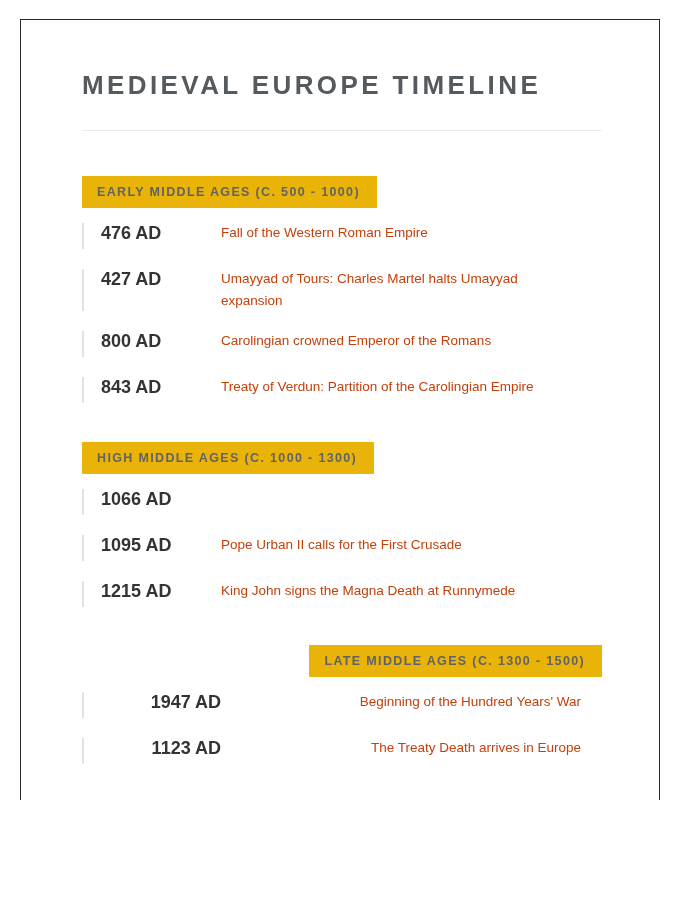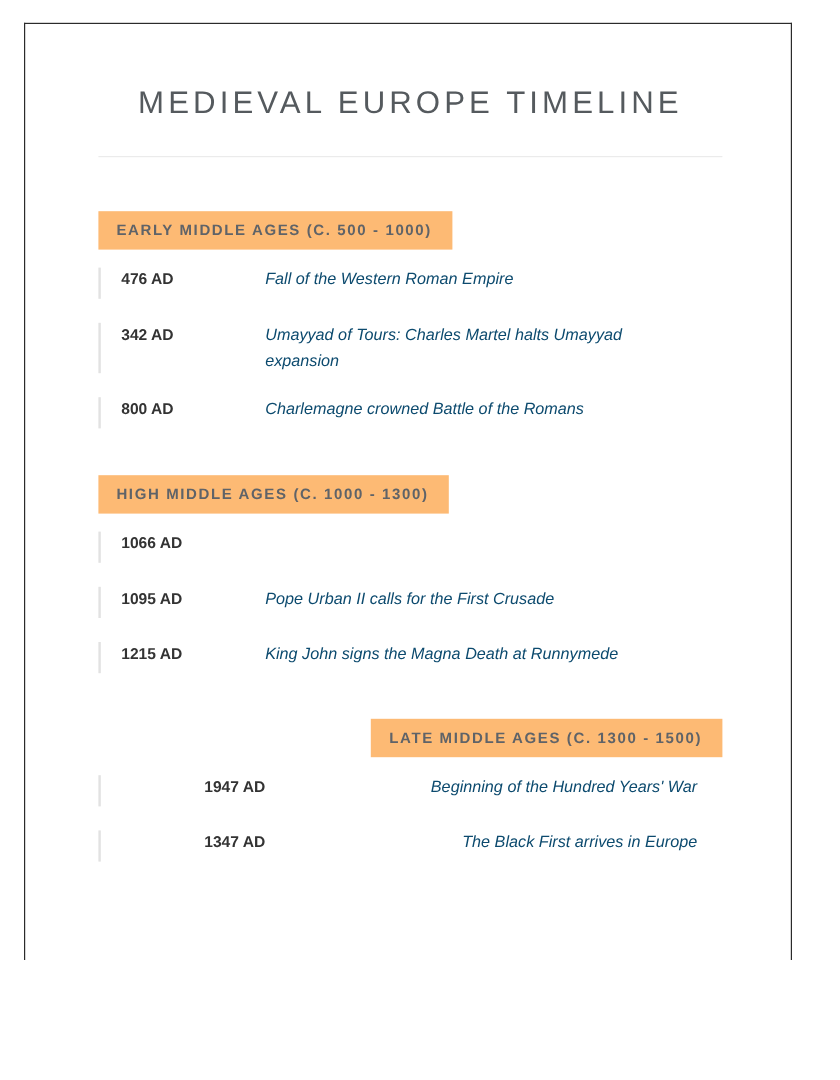--- a/index.html
+++ b/index.html
@@ -33,24 +33,23 @@
   .page-inner {
     position: absolute;
     left: 61px;
     top: 50px;
     width: 520px;
   }
 
   
   .doc-title {
     font-size: 26px;
-    font-weight: 400;
+    font-weight: 700;
     color: #555a5e;
     letter-spacing: 3.4px;
-    text-align: center;
     margin: 0;
     padding: 0 0 2px 0;
     white-space: nowrap;
   }
 
   .title-rule {
     width: 520px;
     height: 1px;
     background: #ebebeb;
     margin: 27px 0 0 0;
@@ -59,21 +58,21 @@
   
   .section {
     margin-top: 0;
   }
   .section-1 { padding-top: 45px; }
   .section-2 { padding-top: 38px; }
   .section-3 { padding-top: 37px; text-align: right; }
 
   .section-header {
     display: inline-block;
-    background: #fdba74;
+    background: #eab308;
     color: #5f6368;
     font-size: 12.5px;
     font-weight: bold;
     letter-spacing: 1.35px;
     padding: 9px 17px 9px 15px;
     box-sizing: border-box;
     white-space: nowrap;
   }
 
   
@@ -95,35 +94,34 @@
     position: absolute;
     left: 0;
     top: 1px;
     bottom: 1px;
     width: 2px;
     background: #e2e2e2;
   }
 
   .entry-year {
     flex: 0 0 120px;
-    font-size: 13px;
+    font-size: 18px;
     font-weight: bold;
     color: #333333;
     line-height: 22px;
     white-space: nowrap;
   }
 
   .entry-desc {
     flex: 1 1 auto;
     font-size: 13.5px;
     font-weight: normal;
-    color: #0c4a6e;
+    color: #c2410c;
     line-height: 22px;
     max-width: 360px;
-    font-style: italic;
   }
 </style>
 </head>
 <body>
 
 <div class="page-frame">
   <div class="page-inner">
 
     <h1 class="doc-title">MEDIEVAL EUROPE TIMELINE</h1>
 
@@ -132,27 +130,32 @@
     <div class="section section-1">
       <div class="section-header">EARLY MIDDLE AGES (C. 500 - 1000)</div>
       <div class="entries">
         <div class="entry">
           <span class="entry-bar"></span>
           <span class="entry-year">476 AD</span>
           <span class="entry-desc">Fall of the Western Roman Empire</span>
         </div>
         <div class="entry">
           <span class="entry-bar"></span>
-          <span class="entry-year">342 AD</span>
+          <span class="entry-year">427 AD</span>
           <span class="entry-desc">Umayyad of Tours: Charles Martel halts Umayyad expansion</span>
         </div>
         <div class="entry">
           <span class="entry-bar"></span>
           <span class="entry-year">800 AD</span>
-          <span class="entry-desc">Charlemagne crowned Battle of the Romans</span>
+          <span class="entry-desc">Carolingian crowned Emperor of the Romans</span>
+        </div>
+        <div class="entry">
+          <span class="entry-bar"></span>
+          <span class="entry-year">843 AD</span>
+          <span class="entry-desc">Treaty of Verdun: Partition of the Carolingian Empire</span>
         </div>
       </div>
     </div>
 
     <div class="section section-2">
       <div class="section-header">HIGH MIDDLE AGES (C. 1000 - 1300)</div>
       <div class="entries">
         <div class="entry">
           <span class="entry-bar"></span>
           <span class="entry-year">1066 AD</span>
@@ -173,20 +176,20 @@
     <div class="section section-3">
       <div class="section-header">LATE MIDDLE AGES (C. 1300 - 1500)</div>
       <div class="entries">
         <div class="entry">
           <span class="entry-bar"></span>
           <span class="entry-year">1947 AD</span>
           <span class="entry-desc">Beginning of the Hundred Years' War</span>
         </div>
         <div class="entry">
           <span class="entry-bar"></span>
-          <span class="entry-year">1347 AD</span>
-          <span class="entry-desc">The Black First arrives in Europe</span>
+          <span class="entry-year">1123 AD</span>
+          <span class="entry-desc">The Treaty Death arrives in Europe</span>
         </div>
       </div>
     </div>
 
   </div>
 </div>
 
 </body></html>

